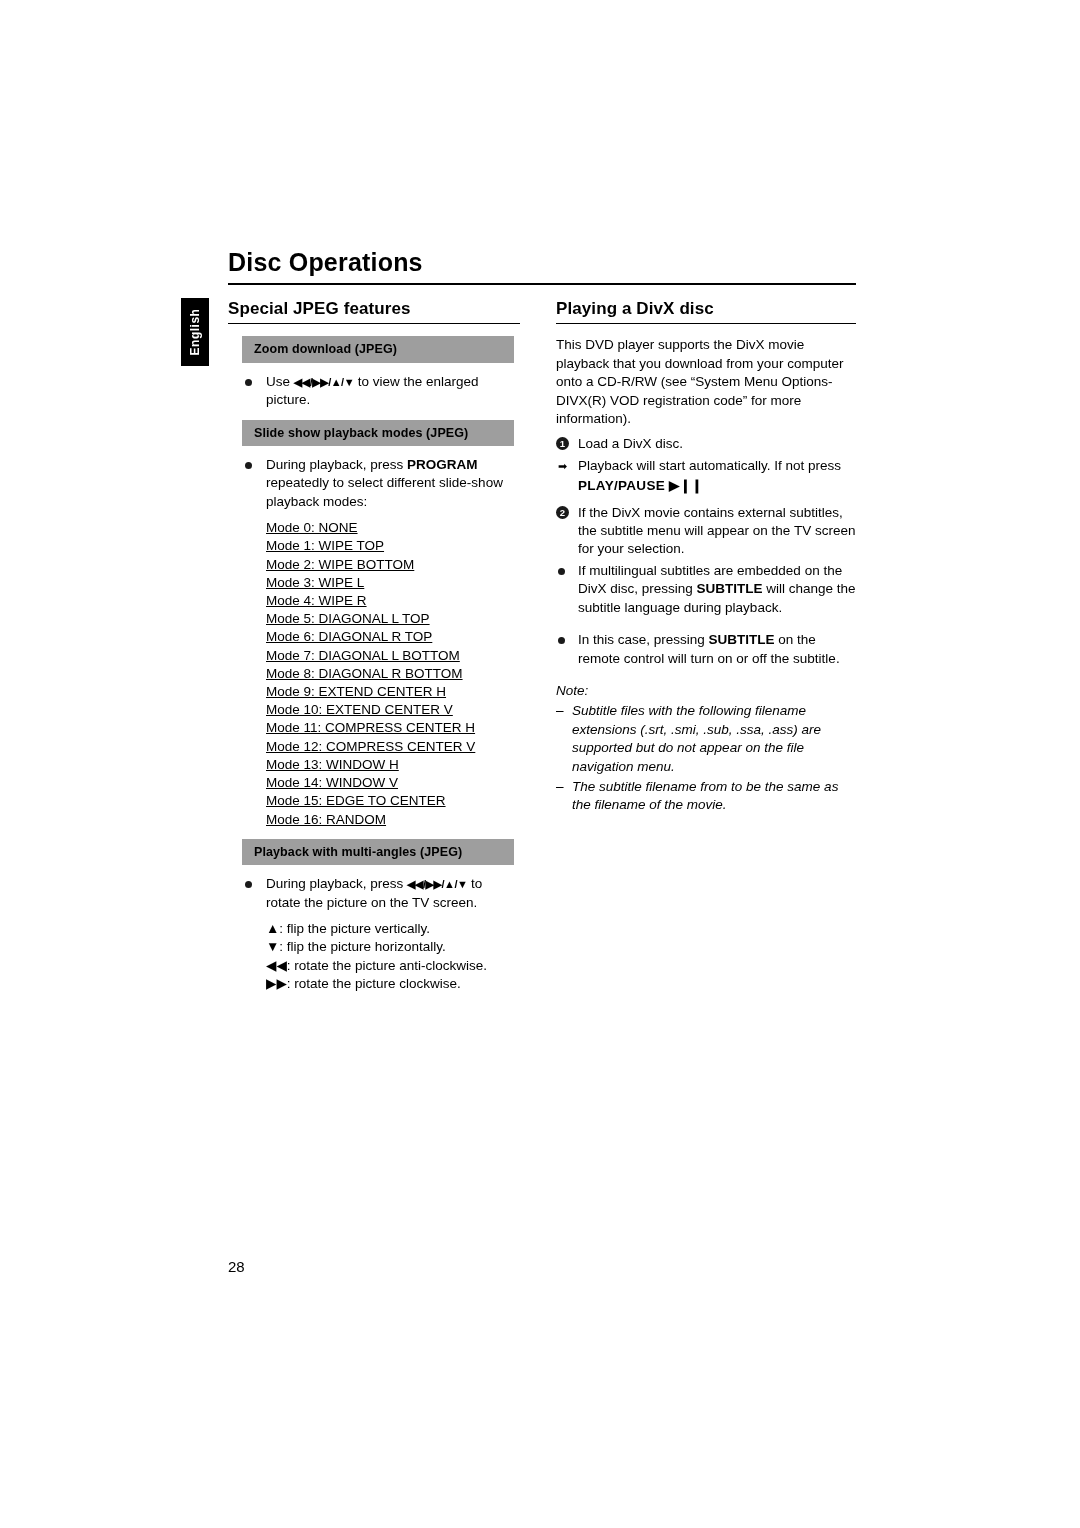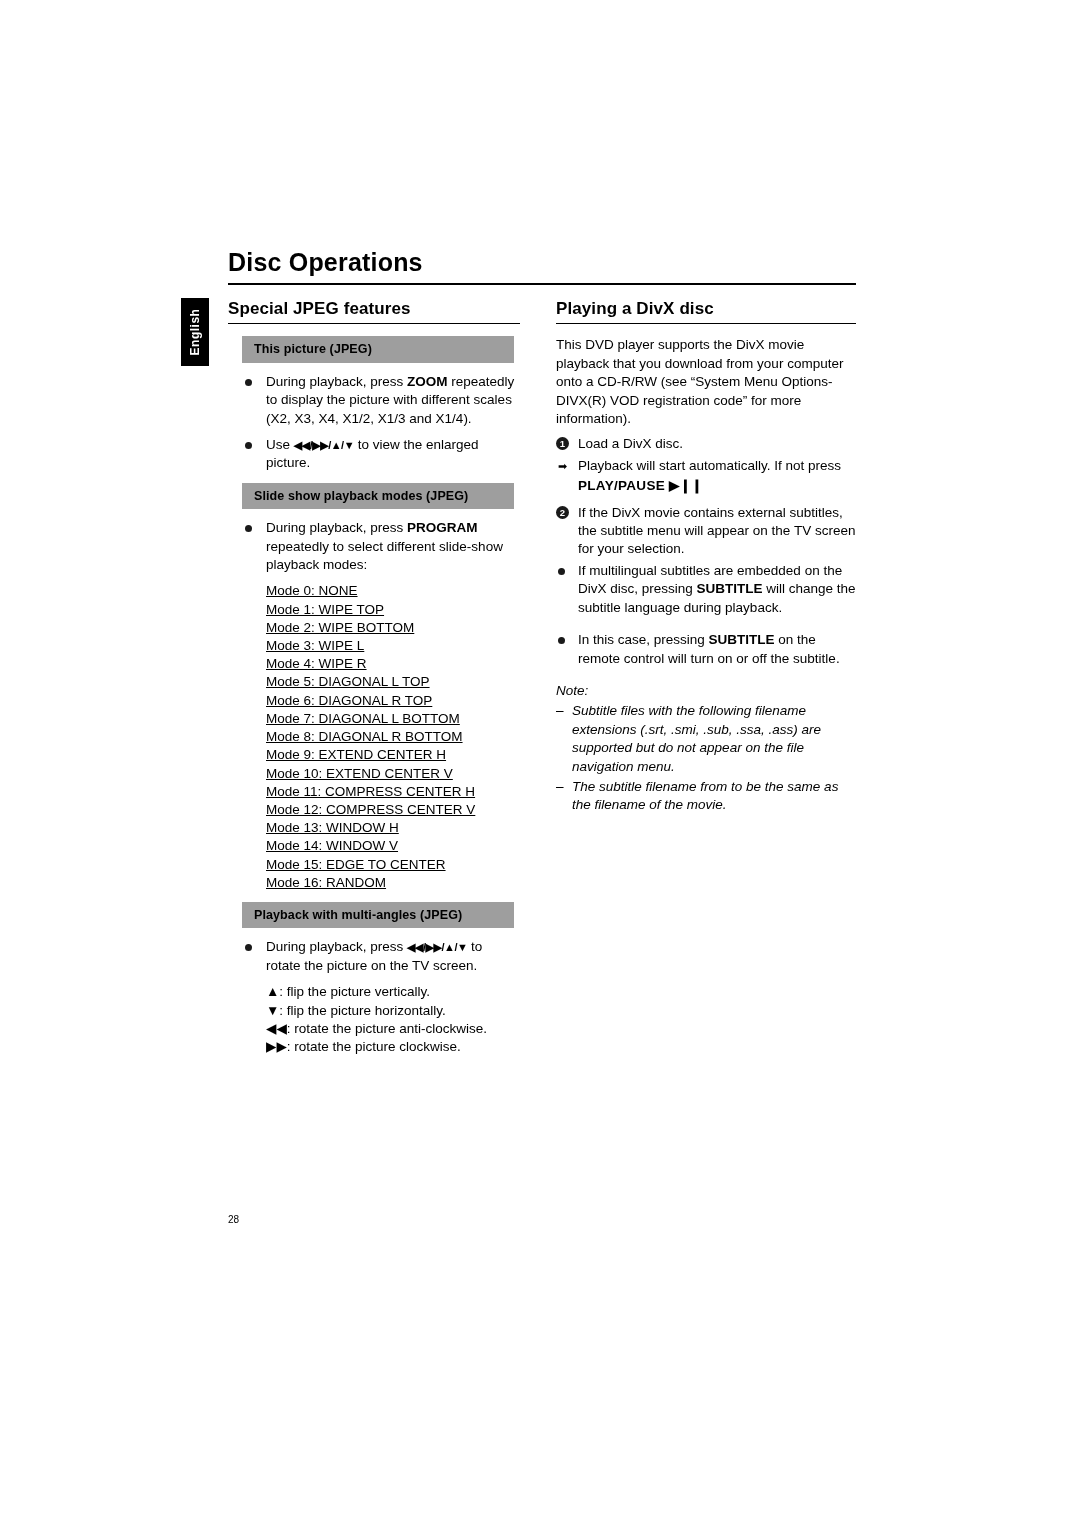--- a/index.html
+++ b/index.html
@@ -198,48 +198,44 @@
   .bold-line { font-weight: bold; padding-left: 22px; letter-spacing: 0.3px;}
 
   .glyph { font-size: 11px; letter-spacing: -0.5px; }
 
   .rot-line { padding-left: 38px; }
 
   
   .page-number {
     position: absolute;
     left: 228px;
-    top: 1214px;
-    font-size: 10px;
+    top: 1258px;
+    font-size: 15px;
   }
 </style>
 </head>
 <body>
 
 <div class="page">
 
   <div class="title-block">
     <div class="page-title">Disc Operations</div>
     <div class="title-rule"></div>
   </div>
 
   <div class="lang-tab">
     <span>English</span>
   </div>
 
   <div class="col col-left">
     <div class="col-head">Special JPEG features</div>
     <div class="col-head-rule"></div>
 
-    <div class="bar">This picture (JPEG)</div>
-
-    <div class="bullet-row">
-      <span class="bullet-dot"></span>
-      <span class="bullet-text">During playback, press <b>ZOOM</b> repeatedly to display the picture with different scales (X2, X3, X4, X1/2, X1/3 and X1/4).</span>
-    </div>
+    <div class="bar">Zoom download (JPEG)</div>
+
     <div class="bullet-row">
       <span class="bullet-dot"></span>
       <span class="bullet-text">Use <span class="glyph b">◀◀/▶▶/▲/▼</span> to view the enlarged picture.</span>
     </div>
 
     <div class="bar">Slide show playback modes (JPEG)</div>
 
     <div class="bullet-row">
       <span class="bullet-dot"></span>
       <span class="bullet-text">During playback, press <b>PROGRAM</b> repeatedly to select different slide-show playback modes:</span>

